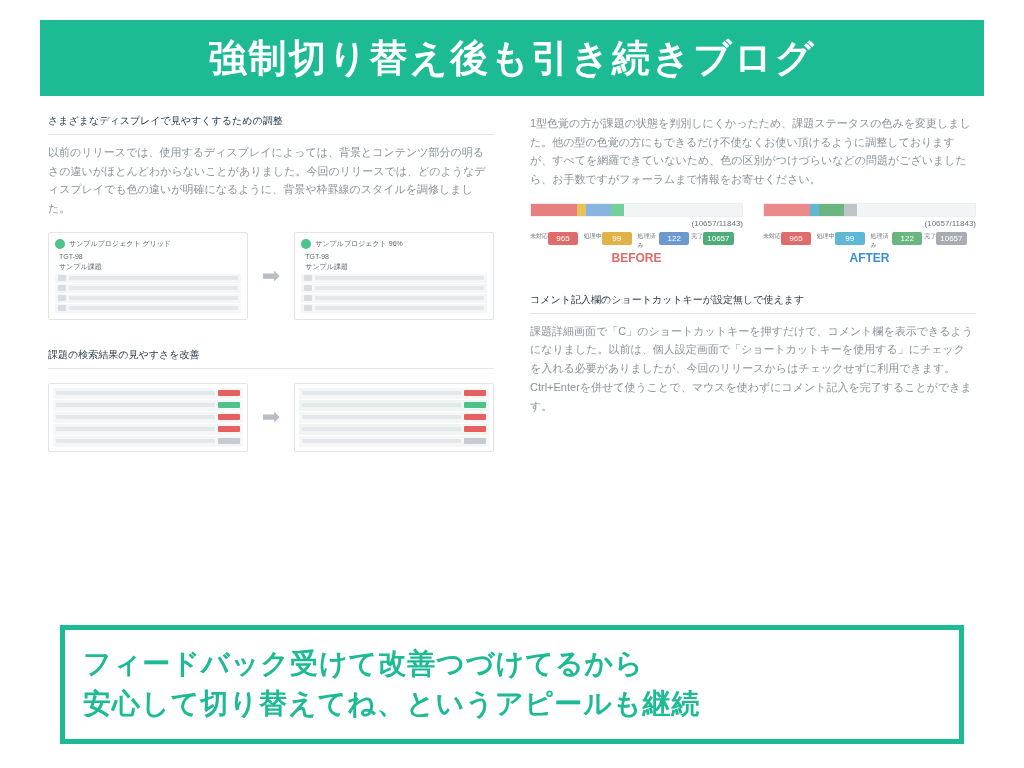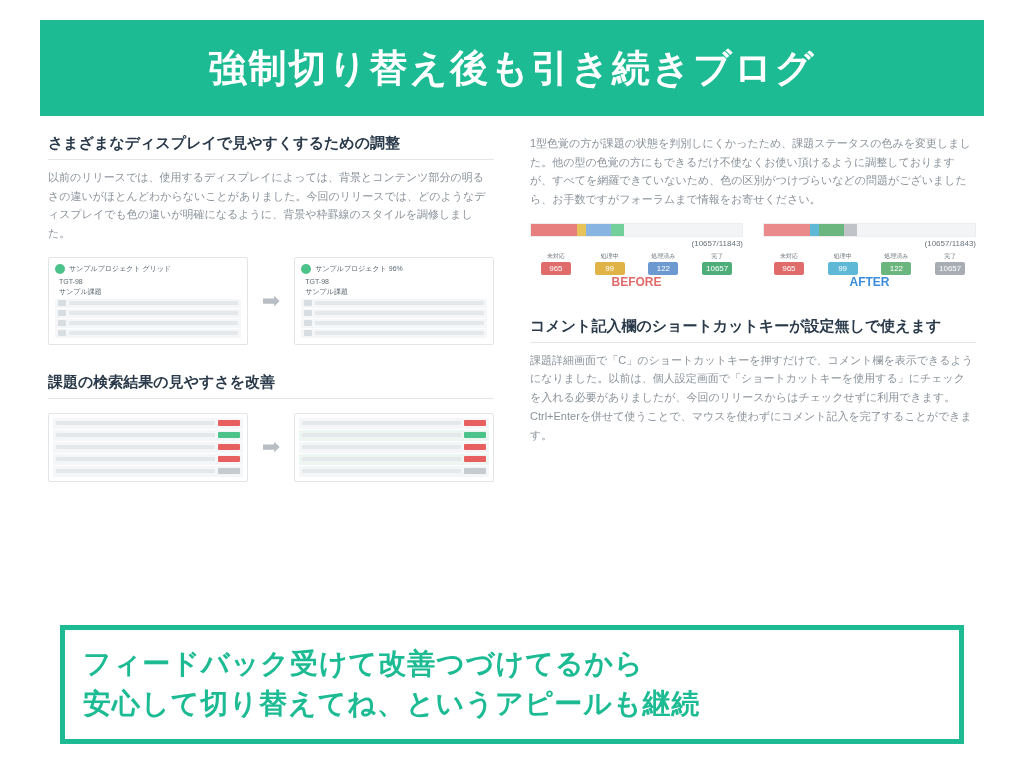--- a/index.html
+++ b/index.html
@@ -1,22 +1,22 @@
 <!DOCTYPE html>
 <html><head>
 <meta charset="utf-8">
 <style>
   *{box-sizing:border-box;margin:0;padding:0}
   body{width:1024px;height:768px;background:#fff;font-family:"Hiragino Kaku Gothic Pro","Meiryo",sans-serif;overflow:hidden}
-  .header{background:#1dbb93;height:96px;display:flex;align-items:center;justify-content:center;margin:0 40px 0 40px;position:relative;top:20px}
+  .header{background:#1dbb93;height:76px;display:flex;align-items:center;justify-content:center;margin:0 40px 0 40px;position:relative;top:20px}
   .header h1{color:#fff;font-size:38px;font-weight:bold;letter-spacing:2px}
   .content{display:flex;gap:36px;padding:38px 48px 0 48px}
   .col{flex:1;display:flex;flex-direction:column;gap:28px}
   .article{background:#fff}
-  .article h2{color:#2a3a4a;font-size:15px;font-weight:bold;border-bottom:1px solid #e3e6e9;padding-bottom:6px;margin-bottom:8px}
+  .article h2{color:#2a3a4a;font-size:10px;font-weight:normal;border-bottom:1px solid #e3e6e9;padding-bottom:6px;margin-bottom:8px}
   .article p{color:#8a929a;font-size:11px;line-height:1.7}
   .shots{display:flex;align-items:center;gap:14px;margin-top:14px}
   .shot{border:1px solid #e2e5e8;background:#fff;flex:1;padding:6px;border-radius:2px}
   .shot-head{display:flex;align-items:center;gap:4px;margin-bottom:4px}
   .pill{width:10px;height:10px;border-radius:50%;background:#4cc38a}
   .shot-head span{font-size:7px;color:#5b6770}
   .sub{font-size:7px;color:#5b6770;margin:2px 0 2px 4px}
   .rows{display:flex;flex-direction:column;gap:1px}
   .rw{height:9px;background:#f5f6f7;border-radius:1px;display:flex;align-items:center;padding:0 3px;gap:3px}
   .rw .ic{width:8px;height:6px;background:#d8dde2;border-radius:1px}
@@ -25,21 +25,21 @@
   .rw .tag.g{background:#4cc38a}
   .rw .tag.gr{background:#c6cbd0}
   .arrow{color:#b8bec3;font-size:22px}
   .status-panels{display:flex;gap:20px;align-items:flex-start;margin-top:14px}
   .status{flex:1}
   .bar{height:14px;background:#f3f4f5;display:flex;margin-bottom:2px;border:1px solid #eceeef}
   .seg{height:100%}
   .seg.r{background:#e77f7f;width:22%}.seg.y{background:#e8c35a;width:4%}.seg.b{background:#88b4e2;width:12%}.seg.g{background:#73d09b;width:6%}
   .scount{text-align:right;font-size:8px;color:#6a737a;margin-bottom:4px}
   .chips{display:flex;gap:2px}
-  .chip{flex:1;display:flex;flex-direction:column;align-items:center}
+  .chip{flex:1;display:flex;align-items:flex-start}
   .chip .lbl{font-size:6px;color:#6a737a;margin-bottom:1px}
   .chip .num{font-size:8px;color:#fff;padding:2px 4px;border-radius:2px;min-width:30px;text-align:center}
   .chip .num.r{background:#e06b6b}.chip .num.y{background:#e0b347}.chip .num.b{background:#6b99d0}.chip .num.g{background:#4fad7a}
   .ba-label{text-align:center;font-size:12px;font-weight:bold;}
   .ba-label.before{color:#e06b6b}.ba-label.after{color:#3b8ddb}
   .thin-shots .shot{padding:4px}
   .thin-shots .rw{height:11px}
   .footer-box{position:absolute;left:60px;right:60px;bottom:24px;border:5px solid #1dbb93;background:#fff;padding:14px 18px;text-align:left}
   .footer-box p{color:#1dbb93;font-size:28px;font-weight:bold;line-height:1.45;letter-spacing:1px}
 </style>

